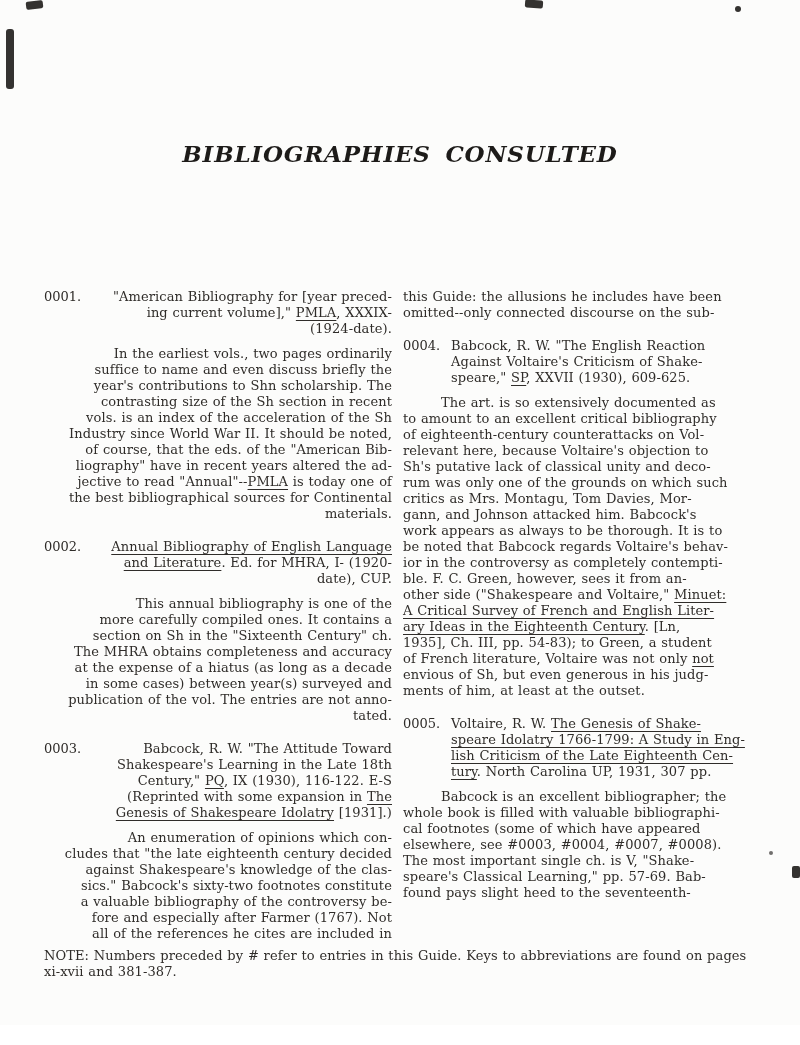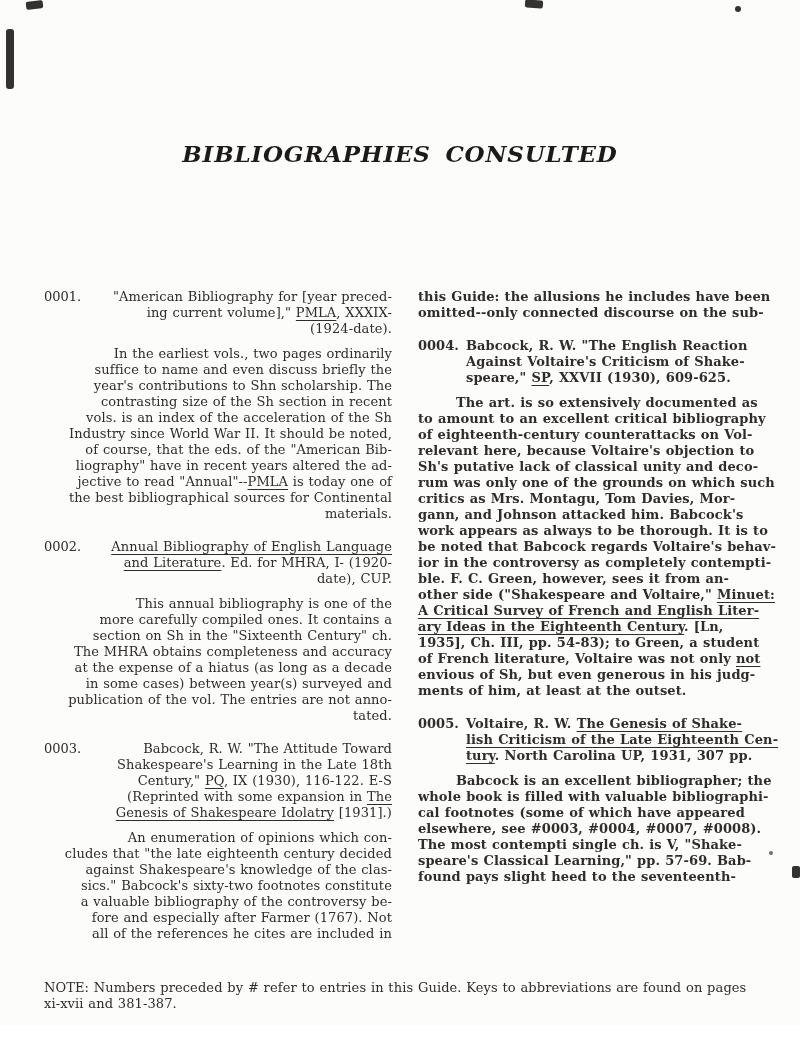--- a/index.html
+++ b/index.html
@@ -13,33 +13,33 @@
   }
   .title {
     position:absolute; top:140px; left:0; width:100%;
     text-align:center;
     font-size:23px; font-weight:bold; font-style:italic;
     letter-spacing:0.8px; word-spacing:6px;
     color:#1d1b19;
   }
   .col { position:absolute; top:289px; }
   .col-left  { left:44px;  width:348px;text-align:right; }
-  .col-right { left:418px; width:364px;font-weight:bold; }
+  .col-right { left:403px; width:364px; }
   .tline {
     font-size:13px; line-height:16px;
     white-space:pre;
     letter-spacing:0.1px; word-spacing:0.5px;
   }
   .block.para { margin-bottom:17px; }
   .block.entry { margin-bottom:9px; position:relative; padding-left:48px; }
   .entry-num { position:absolute; left:0; top:0; font-size:13px; line-height:16px; }
   .first-indent { padding-left:38px; }
   .u { text-decoration:underline; text-decoration-thickness:1px; text-underline-offset:2.5px; }
   .note {
-    position:absolute; left:44px; top:980px; width:744px;
+    position:absolute; left:44px; top:948px; width:744px;
     font-size:13px; line-height:17.5px;
   }
   .pagenum {
     position:absolute; top:991px; left:0; width:100%;
     text-align:center; font-size:13px; letter-spacing:1px;margin-top:35px;
   }
   
   .mark { position:absolute; background:#343230; }
   .m1 { left:26px;  top:1px;   width:17px; height:8px;  border-radius:2px; transform:rotate(-7deg); }
   .m2 { left:6px;   top:29px;  width:8px;  height:60px; border-radius:3px; }
@@ -143,29 +143,30 @@
         <div class="tline"><span class="u">A Critical Survey of French and English Liter-</span></div>
         <div class="tline"><span class="u">ary Ideas in the Eighteenth Century</span><span>. [Ln,</span></div>
         <div class="tline"><span>1935], Ch. III, pp. 54-83); to Green, a student</span></div>
         <div class="tline"><span>of French literature, Voltaire was not only </span><span class="u">not</span></div>
         <div class="tline"><span>envious of Sh, but even generous in his judg-</span></div>
         <div class="tline"><span>ments of him, at least at the outset.</span></div>
       </div>
       <div class="block entry">
         <span class="entry-num">0005.</span>
         <div class="tline"><span>Voltaire, R. W. </span><span class="u">The Genesis of Shake-</span></div>
+        <div class="tline"><span class="u">speare Idolatry 1766-1799: A Study in Eng-</span></div>
         <div class="tline"><span class="u">lish Criticism of the Late Eighteenth Cen-</span></div>
         <div class="tline"><span class="u">tury</span><span>. North Carolina UP, 1931, 307 pp.</span></div>
       </div>
       <div class="block para">
         <div class="tline first-indent"><span>Babcock is an excellent bibliographer; the</span></div>
         <div class="tline"><span>whole book is filled with valuable bibliographi-</span></div>
         <div class="tline"><span>cal footnotes (some of which have appeared</span></div>
         <div class="tline"><span>elsewhere, see #0003, #0004, #0007, #0008).</span></div>
-        <div class="tline"><span>The most contempti single ch. is V, "Shake-</span></div>
+        <div class="tline"><span>The most important single ch. is V, "Shake-</span></div>
         <div class="tline"><span>speare's Classical Learning," pp. 57-69. Bab-</span></div>
         <div class="tline"><span>found pays slight heed to the seventeenth-</span></div>
       </div>
     </div>
 
   <div class="note">
     <div class="tline">NOTE: Numbers preceded by # refer to entries in this Guide. Keys to abbreviations are found on pages</div>
     <div class="tline">xi-xvii and 381-387.</div>
   </div>
 

